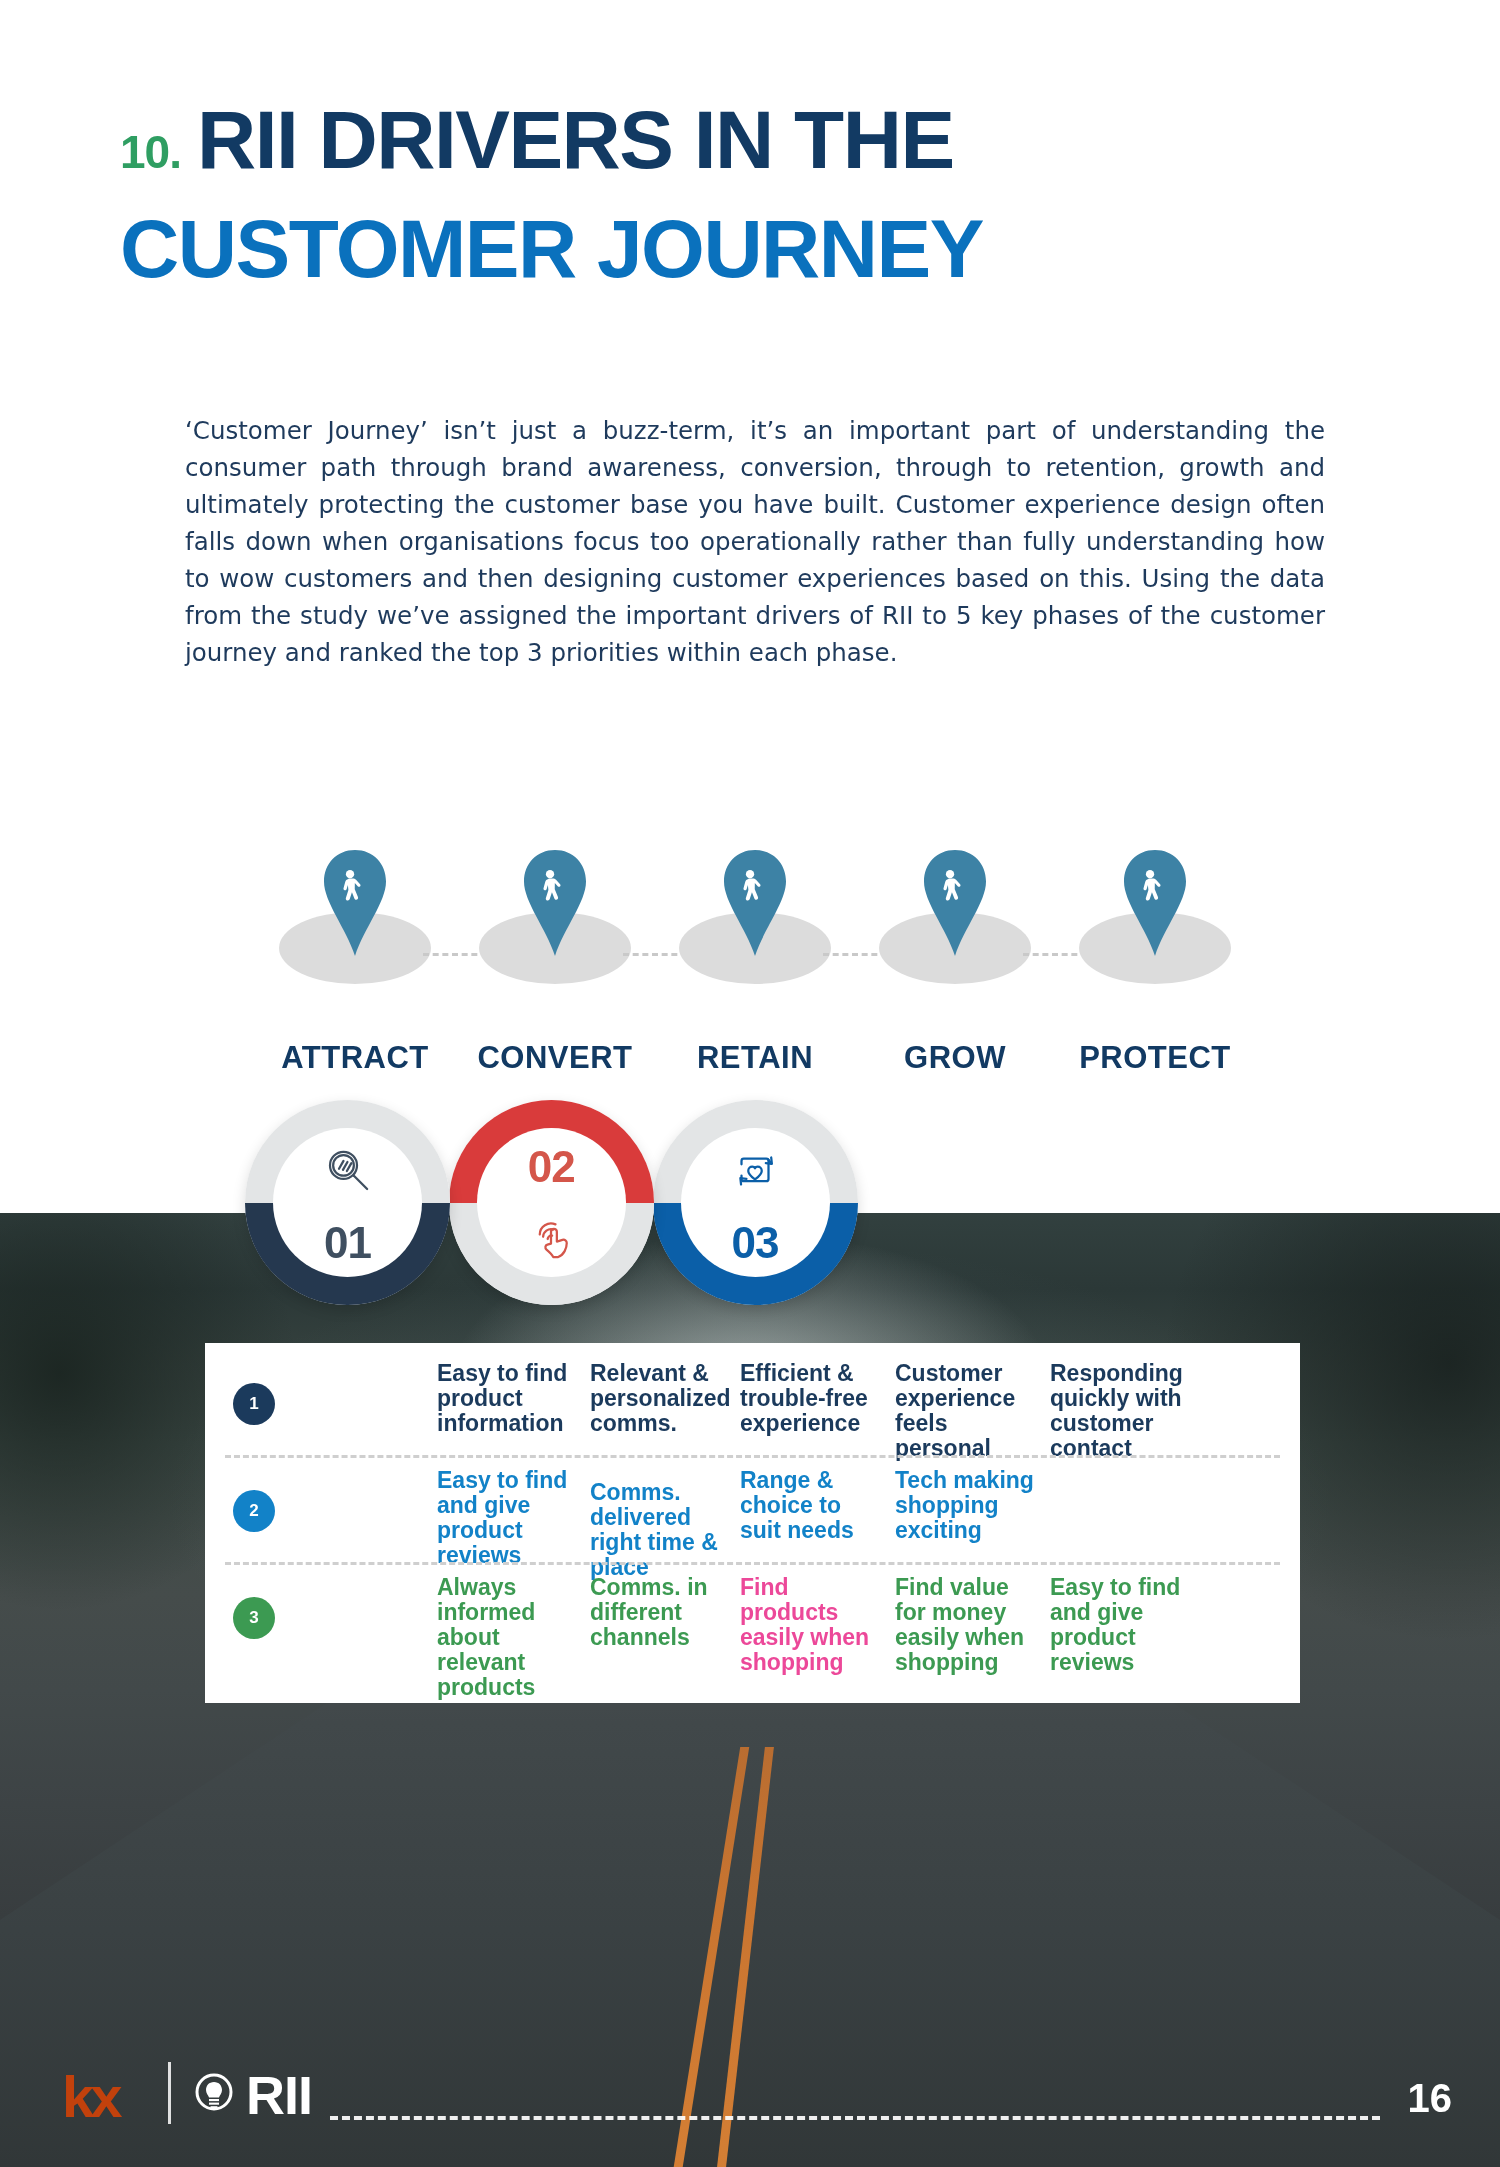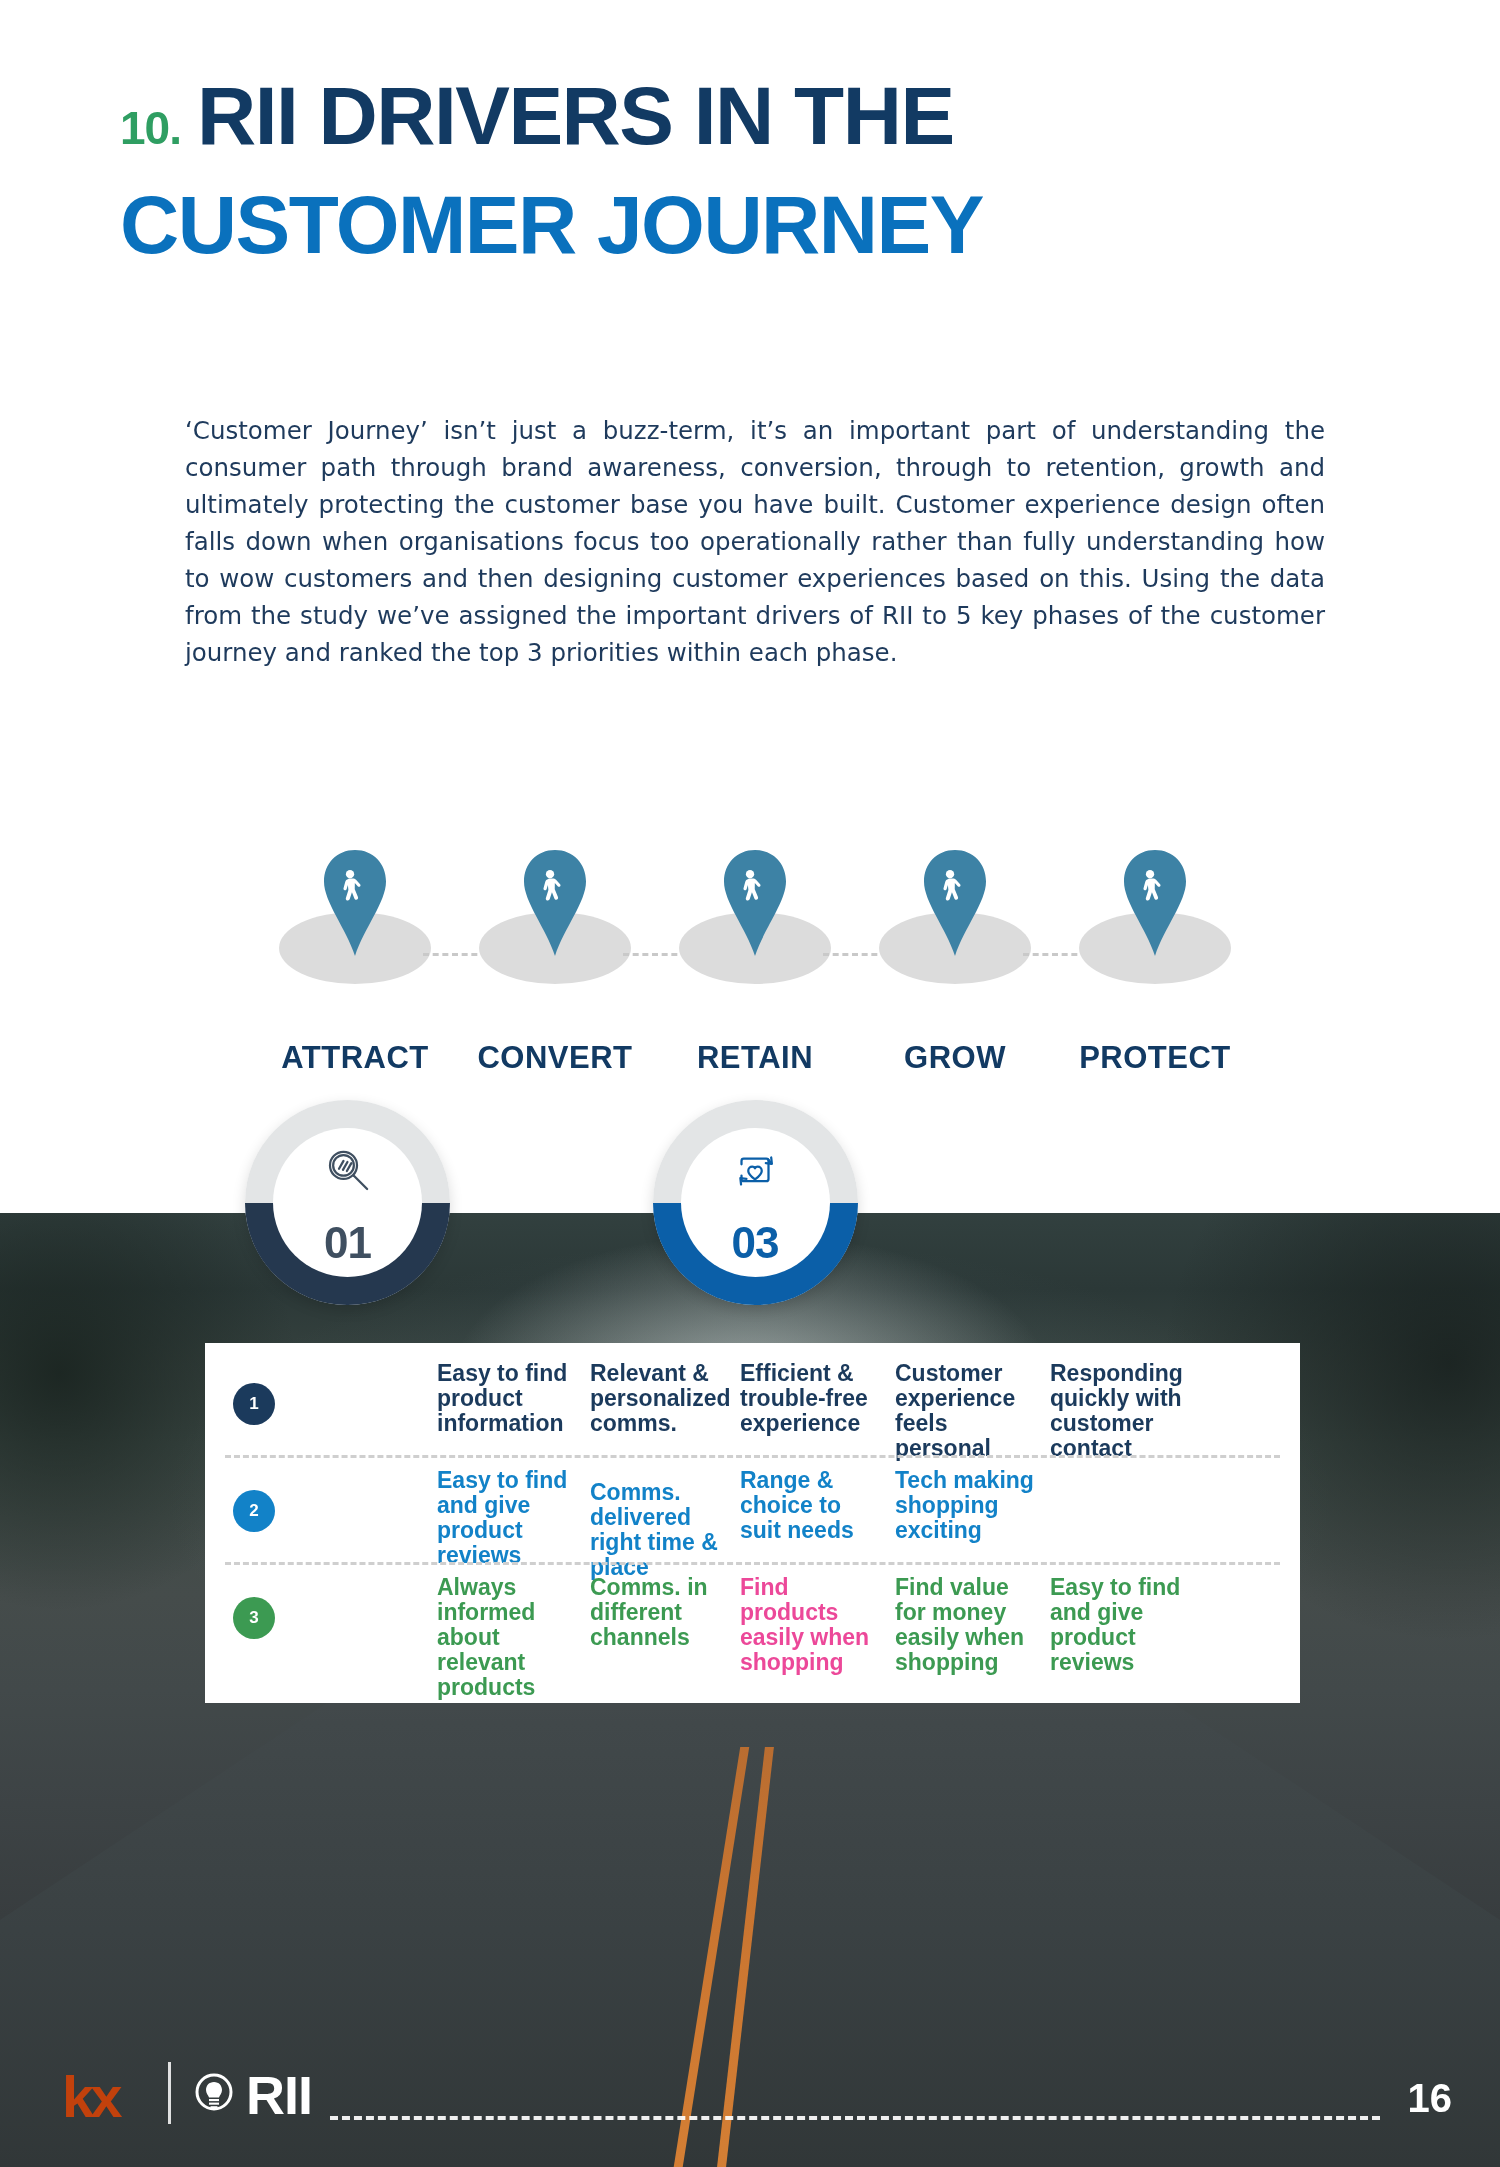--- a/index.html
+++ b/index.html
@@ -55,21 +55,21 @@
   
   .top-white{
     position:absolute; left:0; top:0; width:1500px; height:1213px; background:#fff;
   }
 
   
   .heading{
     position:absolute; left:120px; top:75px; width:1290px;
     line-height:1.0;
   }
-  .h-line1{ white-space:nowrap; }
+  .h-line1{ white-space:nowrap;margin-top:24px; }
   .num{
     font-size:46px; font-weight:700; color:#2f9e62; letter-spacing:-1px;
     vertical-align:baseline; margin-right:16px;
   }
   .h-dark{
     font-size:82px; font-weight:700; color:#123a63; letter-spacing:-1.5px;
   }
   .h-blue{
     display:block; font-size:82px; font-weight:700; color:#0a71bd;
     letter-spacing:-1.5px; margin-top:27px;
@@ -291,20 +291,32 @@
     <div class="cnum" style="top:118px;color:#3f4f60">01</div>
     <div class="cicon" style="top:44px"><svg width="54" height="54" viewBox="0 0 48 48" fill="none" stroke="#3f4f60" stroke-width="2" stroke-linecap="round" stroke-linejoin="round">
           <circle cx="20" cy="19" r="12"></circle>
           <circle cx="20" cy="19" r="9.2"></circle>
         <line x1="29" y1="28" x2="41" y2="40"></line>
           <line x1="16" y1="22" x2="20" y2="15"></line>
         <line x1="19.5" y1="23" x2="23.5" y2="16"></line>
           <line x1="23" y1="24" x2="27" y2="17"></line>
         </svg></div>
     </div>
+    <div class="circ" style="left: 203.75px; z-index: 9;">
+      <div class="ring-top" style="background:#d93b3b"></div>
+    <div class="ring-bot" style="background:#e3e5e6"></div>
+    <div class="hole"></div>
+    <div class="cnum" style="top:42px;color:#d4564a">02</div>
+    <div class="cicon" style="top:112px"><svg width="54" height="54" viewBox="0 0 48 48" fill="none" stroke="#d4564a" stroke-width="2" stroke-linecap="round" stroke-linejoin="round">
+          <path d="M14 20a10 10 0 0 1 14-9"></path>
+          <path d="M17 22a7 7 0 0 1 9-6.4"></path>
+        <path d="M21 24a3.6 3.6 0 0 1 4-3.1"></path>
+        <path d="M24 26.5V17.5a2.6 2.6 0 0 1 5.2 0v8.8l5-1.5c2-.6 3.8.8 3.8 2.8 0 4.6-2.4 10.4-7.6 12.4H26c-1.4-2.6-3.4-4.4-6-6.6-1.6-1.4-1.2-3.8.8-4.4l3.2-.9z"></path>
+        </svg></div>
+    </div>
     <div class="circ" style="left: 407.5px; z-index: 8;">
       <div class="ring-top" style="background:#e3e5e6"></div>
     <div class="ring-bot" style="background:#0b5fa8"></div>
     <div class="hole"></div>
     <div class="cnum" style="top:118px;color:#0b5fa8">03</div>
     <div class="cicon" style="top:44px"><svg width="54" height="54" viewBox="0 0 48 48" fill="none" stroke="#0b5fa8" stroke-width="2" stroke-linecap="round" stroke-linejoin="round">
           <path d="M12 18v-3a2 2 0 0 1 2-2h20a2 2 0 0 1 2 2v16a2 2 0 0 1-2 2H14a2 2 0 0 1-2-2v-3"></path>
         <path d="M36 14l2.5 3.4"></path>
           <polyline points="38.4,12 39,17.6 33.6,17"></polyline>
         <polyline points="11.6,36 11,30.4 16.4,31"></polyline>

